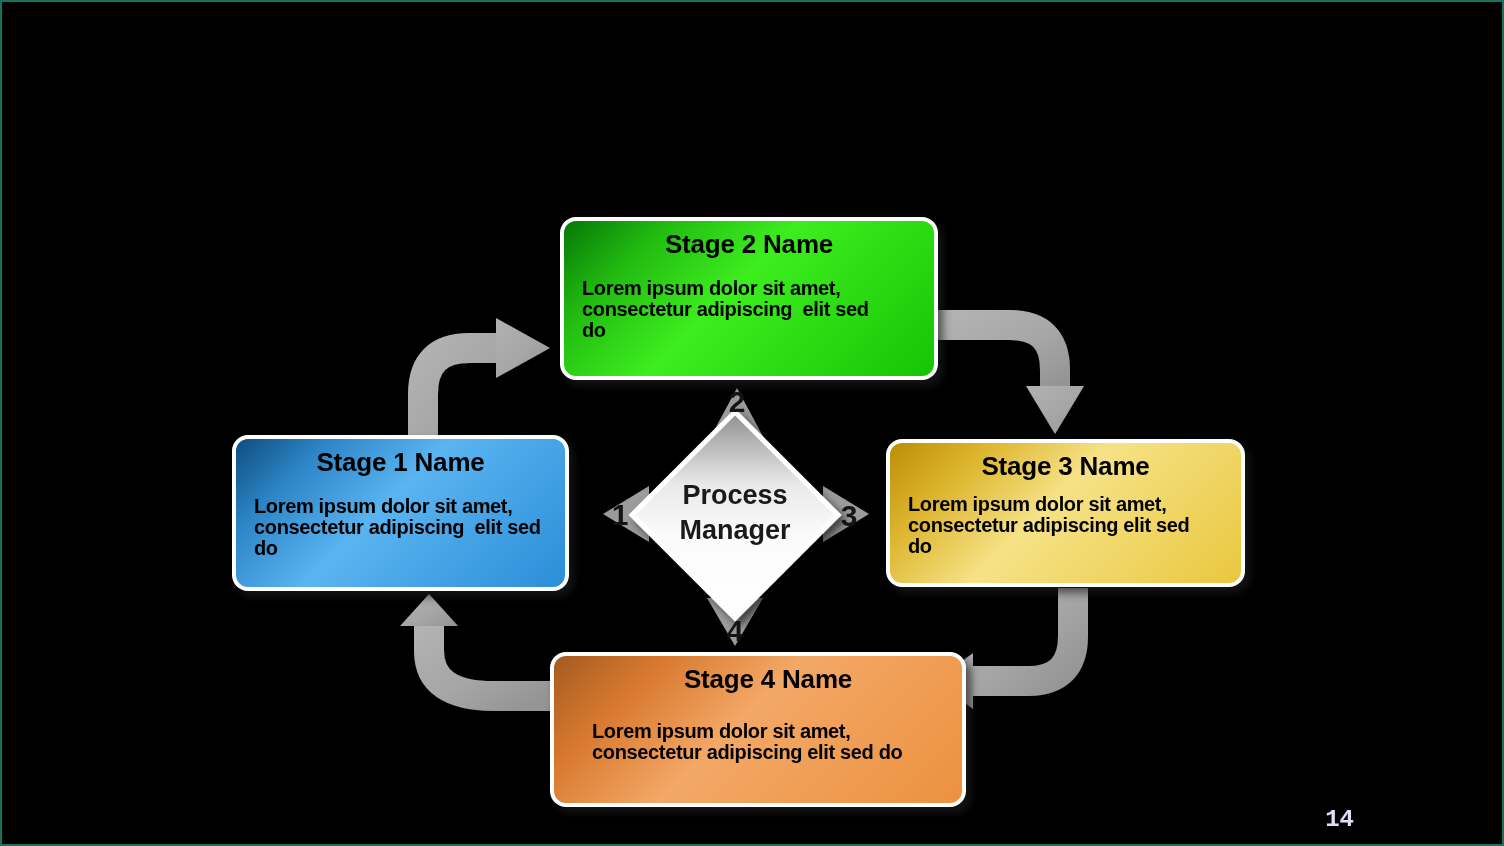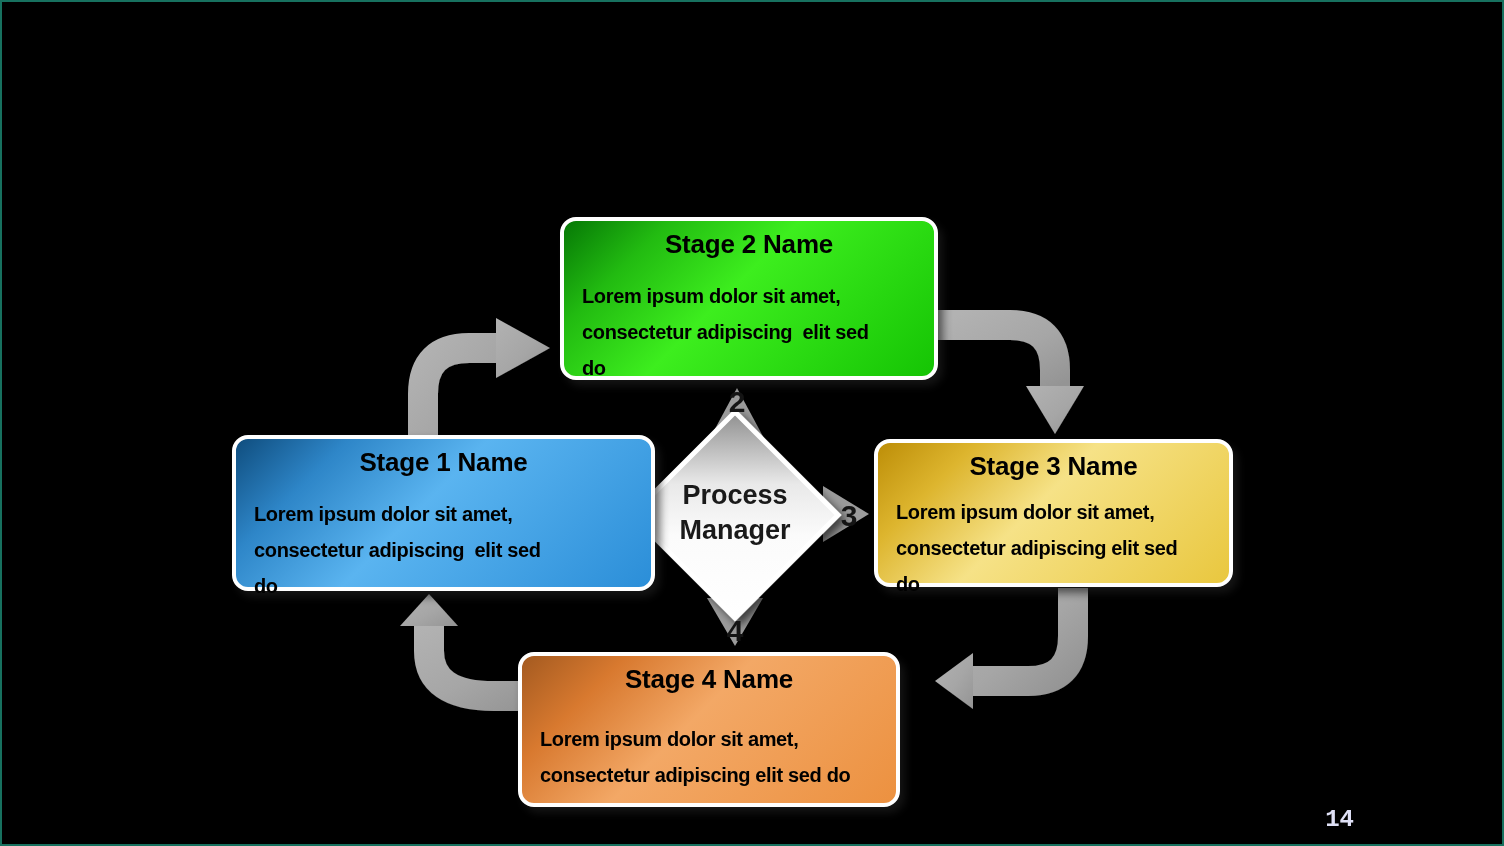--- a/index.html
+++ b/index.html
@@ -8,26 +8,26 @@
     border:2px solid #17715f;box-sizing:border-box;overflow:hidden;
     font-family:"Liberation Sans",sans-serif;
   }
   .diagram-svg{position:absolute;left:0;top:0;width:1504px;height:846px;}
   .num{font-family:"Liberation Sans",sans-serif;font-size:30px;font-weight:bold;fill:#141414;text-anchor:middle;}
   .stage{
     position:absolute;border:4px solid #ffffff;border-radius:16px;box-sizing:border-box;
     box-shadow:5px 6px 9px rgba(30,30,30,0.65);color:#000;
   }
   .stage .title{margin-top:8px;font-size:26px;font-weight:bold;text-align:center;letter-spacing:-0.2px;}
-  .stage .body{margin-top:18px;padding:0 18px;font-size:20px;line-height:36px;font-weight:bold;white-space:pre;letter-spacing:-0.35px;}
-  .stage-1{left:230px;top:433px;width:423px;height:156px;}
+  .stage .body{margin-top:18px;padding:0 18px;font-size:20px;line-height:21px;font-weight:bold;white-space:pre;letter-spacing:-0.35px;}
+  .stage-1{left:230px;top:433px;width:337px;height:156px;}
   .stage-2{left:558px;top:215px;width:378px;height:163px;}
   .stage-3{left:872px;top:437px;width:359px;height:148px;}
   .stage-3 .body{margin-top:12px;}
-  .stage-4{left:516px;top:650px;width:382px;height:155px;}
+  .stage-4{left:548px;top:650px;width:416px;height:155px;padding-left:20px;}
   .stage-4 .body{margin-top:26px;}
   .center-label{
     position:absolute;left:608px;top:476px;width:250px;text-align:center;
     font-size:27px;line-height:35px;font-weight:bold;color:#1a1a1a;white-space:pre-line;
   }
   .page-number{
     position:absolute;right:148px;top:804px;font-size:24px;font-weight:bold;color:#dfe0f6;font-family:Liberation Mono, monospace;
   }
 </style>
 </head>
@@ -109,21 +109,21 @@
 do</div>
   </div>
 
   <div class="stage stage-2" style="background: linear-gradient(135deg, rgb(6, 120, 6) 0%, rgb(34, 187, 17) 20%, rgb(61, 238, 30) 45%, rgb(21, 196, 4) 100%);">
     <div class="title">Stage 2 Name</div>
     <div class="body">Lorem ipsum dolor sit amet,
 consectetur adipiscing  elit sed
 do</div>
   </div>
 
-  <div class="stage stage-3" style="background: linear-gradient(135deg, rgb(189, 142, 8) 0%, rgb(221, 181, 46) 20%, rgb(246, 226, 135) 45%, rgb(233, 199, 62) 100%);">
+  <div class="stage stage-3" style="background: linear-gradient(135deg, rgb(189, 142, 8) 0%, rgb(221, 181, 46) 20%, rgb(246, 226, 135) 45%, rgb(233, 199, 62) 100%); margin-left: 12px;">
     <div class="title">Stage 3 Name</div>
     <div class="body">Lorem ipsum dolor sit amet,
 consectetur adipiscing elit sed
 do</div>
   </div>
 
   <div class="stage stage-4" style="background: linear-gradient(135deg, rgb(164, 90, 32) 0%, rgb(216, 121, 47) 20%, rgb(243, 168, 102) 45%, rgb(236, 145, 64) 100%);">
     <div class="title">Stage 4 Name</div>
     <div class="body">Lorem ipsum dolor sit amet,
 consectetur adipiscing elit sed do</div>

